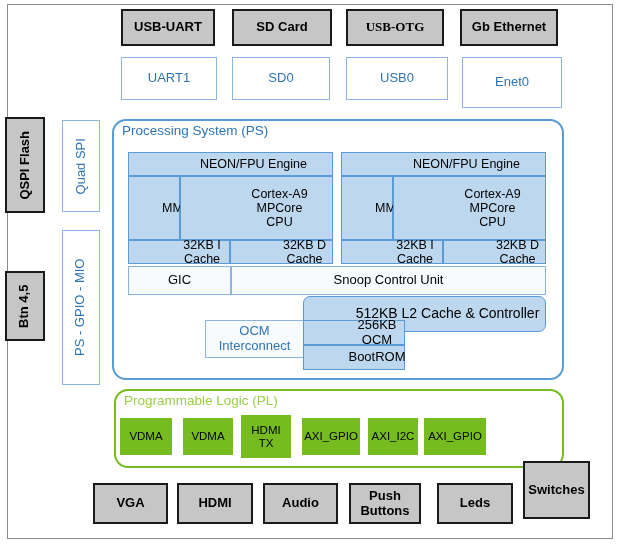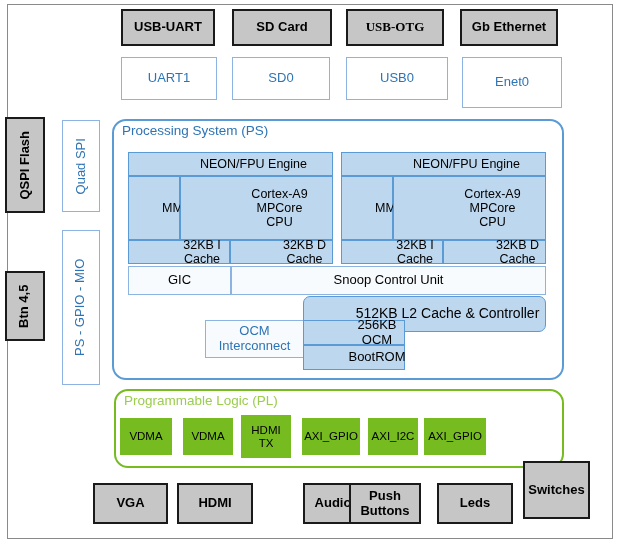--- a/index.html
+++ b/index.html
@@ -247,21 +247,21 @@
   <div class="abox green" style="left:424px; top:418px; width:62px; height:37px;">
     <span>AXI_GPIO</span>
   </div>
 
   <div class="abox grey" style="left:93px; top:483px; width:75px; height:41px;">
     <span>VGA</span>
   </div>
   <div class="abox grey" style="left:177px; top:483px; width:76px; height:41px;">
     <span>HDMI</span>
   </div>
-  <div class="abox grey" style="left:263px; top:483px; width:60px; height:41px;margin-left:40px;">
+  <div class="abox grey" style="left:263px; top:483px; width:75px; height:41px;">
     <span>Audio</span>
   </div>
   <div class="abox grey" style="left:349px; top:483px; width:72px; height:41px; flex-direction:column;">
     <span>Push</span>
     <span>Buttons</span>
   </div>
   <div class="abox grey" style="left:437px; top:483px; width:76px; height:41px;">
     <span>Leds</span>
   </div>
   <div class="abox grey" style="left:523px; top:461px; width:67px; height:58px;">

